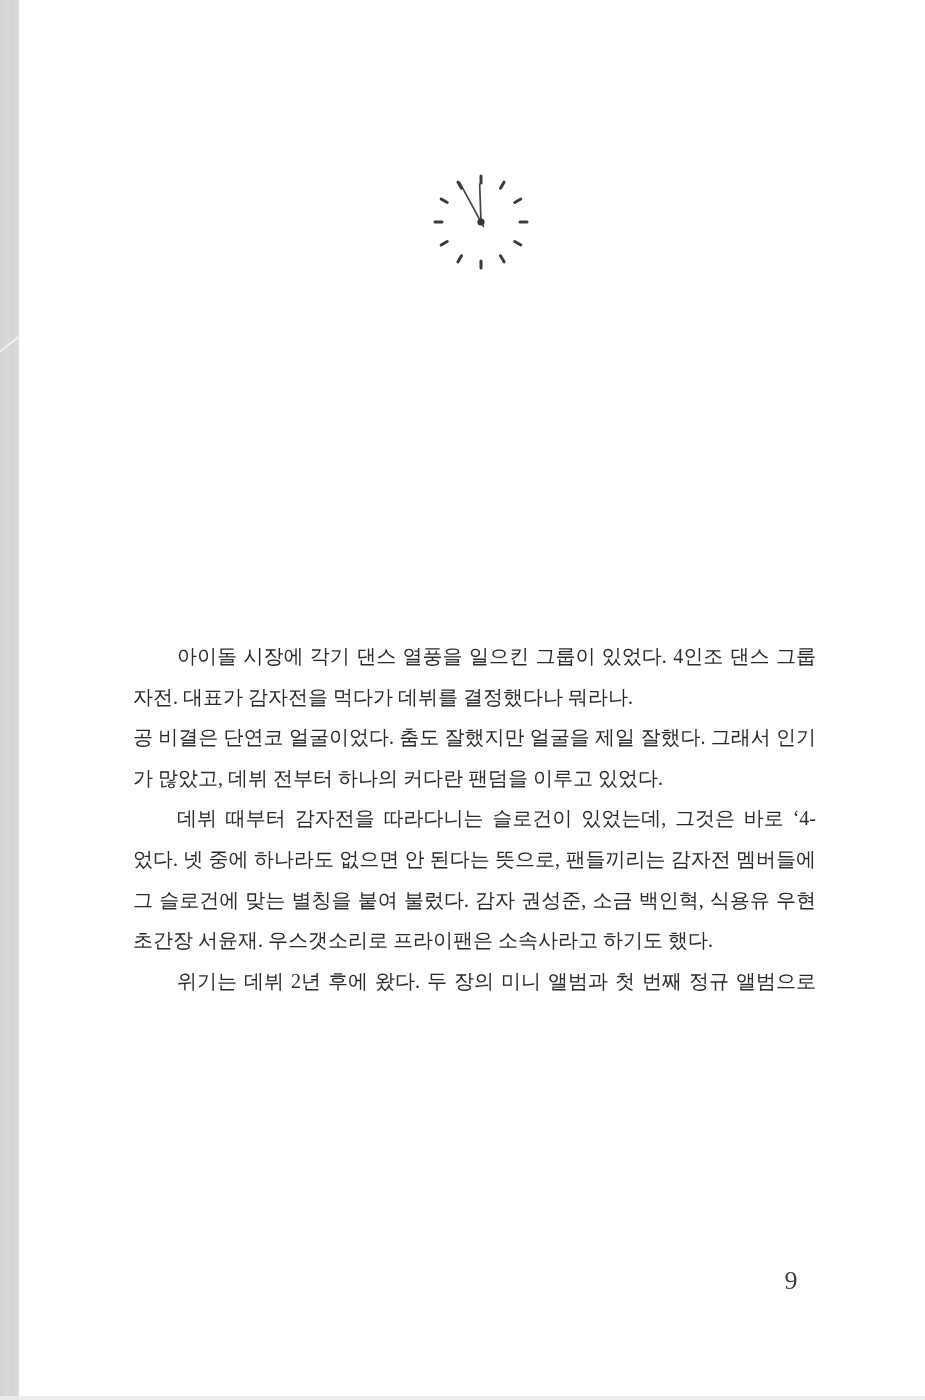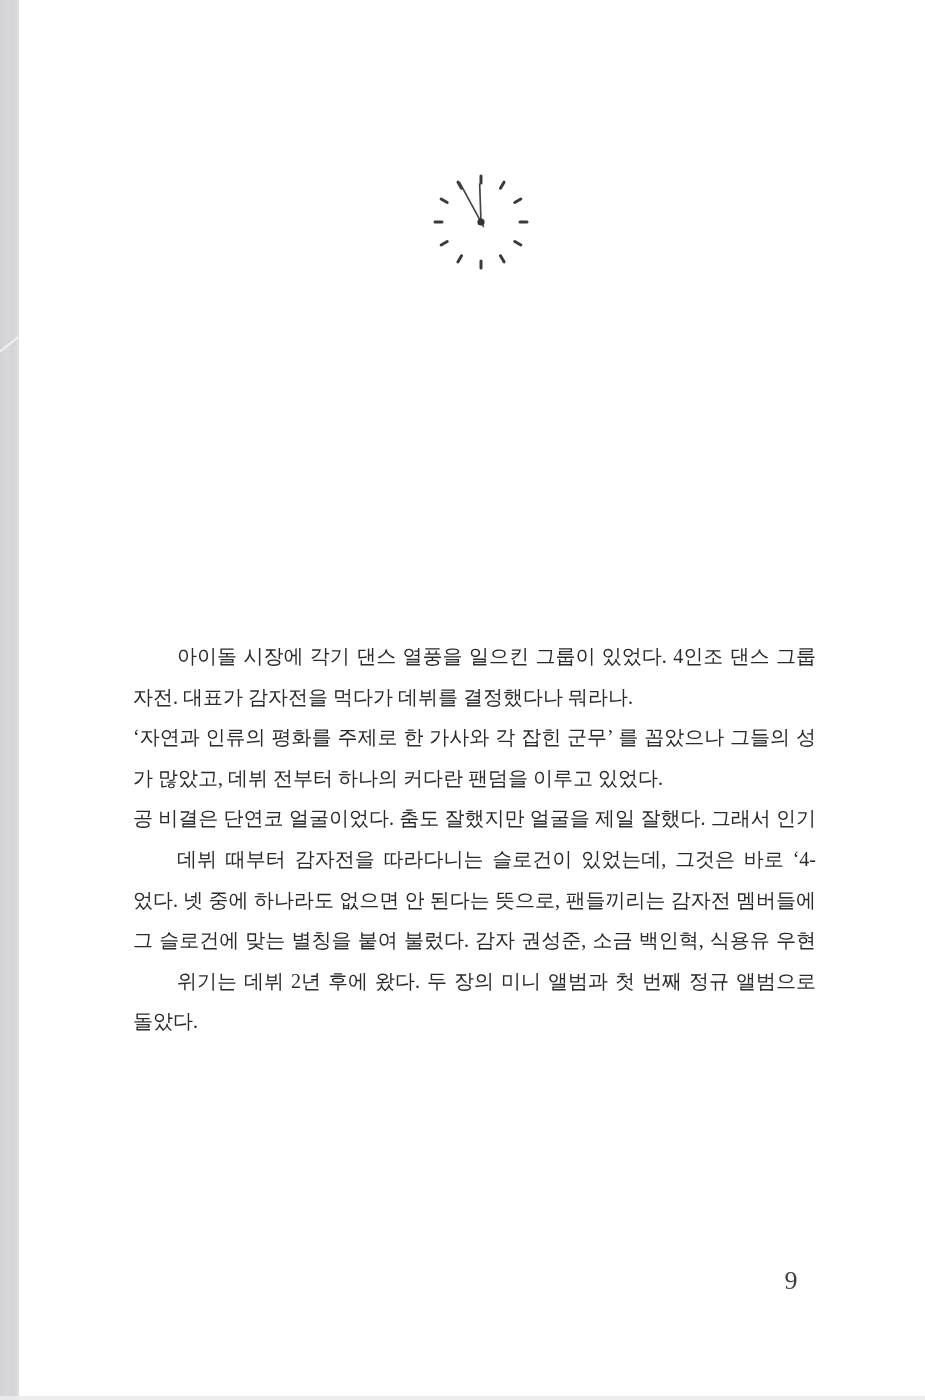--- a/index.html
+++ b/index.html
@@ -75,27 +75,26 @@
     </g>
     <g id="clock-short-hand" transform="rotate(-2)">
       <line x1="0" y1="2" x2="0" y2="-38" stroke="#454545" stroke-width="1.7" stroke-linecap="round"></line>
     </g>
     <circle cx="0" cy="0" r="3.6" fill="#333333"></circle>
   </svg>
 
   <div class="body-text" id="body-text" style="color: rgb(44, 42, 40);">
       <div class="line indent">아이돌 시장에 각기 댄스 열풍을 일으킨 그룹이 있었다. 4인조 댄스 그룹 감</div>
       <div class="line para-end">자전. 대표가 감자전을 먹다가 데뷔를 결정했다나 뭐라나.</div>
-      <div class="line">‘자연과 인류의 평화를 주제로 한 가사와 각 잡힌 군무’ 를 꼽았으나 그들의 성</div>
+      <div class="line">공 비결은 단연코 얼굴이었다. 춤도 잘했지만 얼굴을 제일 잘했다. 그래서 인기</div>
       <div class="line para-end">가 많았고, 데뷔 전부터 하나의 커다란 팬덤을 이루고 있었다.</div>
-      <div class="line">공 비결은 단연코 얼굴이었다. 춤도 잘했지만 얼굴을 제일 잘했다. 그래서 인기</div>
       <div class="line indent">데뷔 때부터 감자전을 따라다니는 슬로건이 있었는데, 그것은 바로 ‘4-1=0’ 이</div>
       <div class="line">었다. 넷 중에 하나라도 없으면 안 된다는 뜻으로, 팬들끼리는 감자전 멤버들에게</div>
       <div class="line">그 슬로건에 맞는 별칭을 붙여 불렀다. 감자 권성준, 소금 백인혁, 식용유 우현성,</div>
+      <div class="line para-end">초간장 서윤재. 우스갯소리로 프라이팬은 소속사라고 하기도 했다.</div>
       <div class="line indent">위기는 데뷔 2년 후에 왔다. 두 장의 미니 앨범과 첫 번째 정규 앨범으로 활</div>
-      <div class="line para-end">돌았다.</div>
     </div>
 
   <div class="page-number">9</div>
 
   <div class="bottom-strip"></div>
 
 </div>
 
 </body></html>

